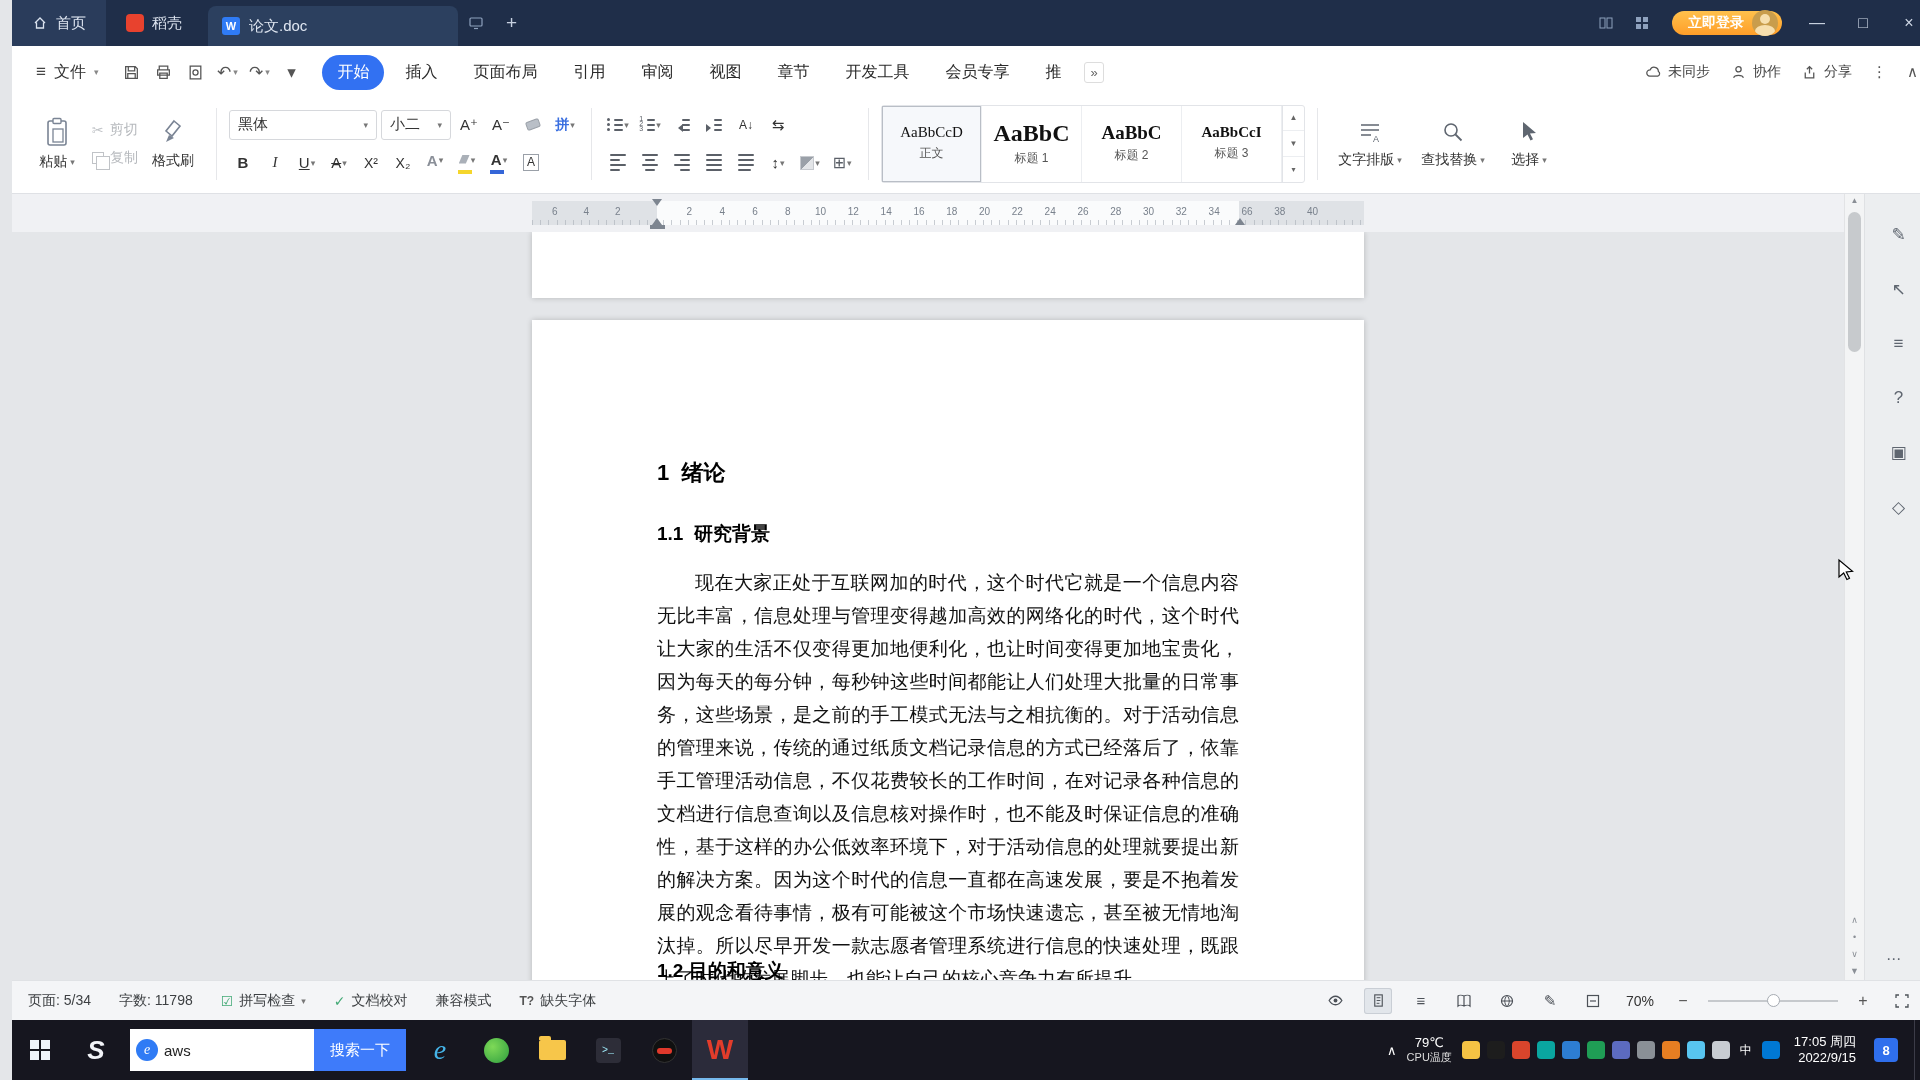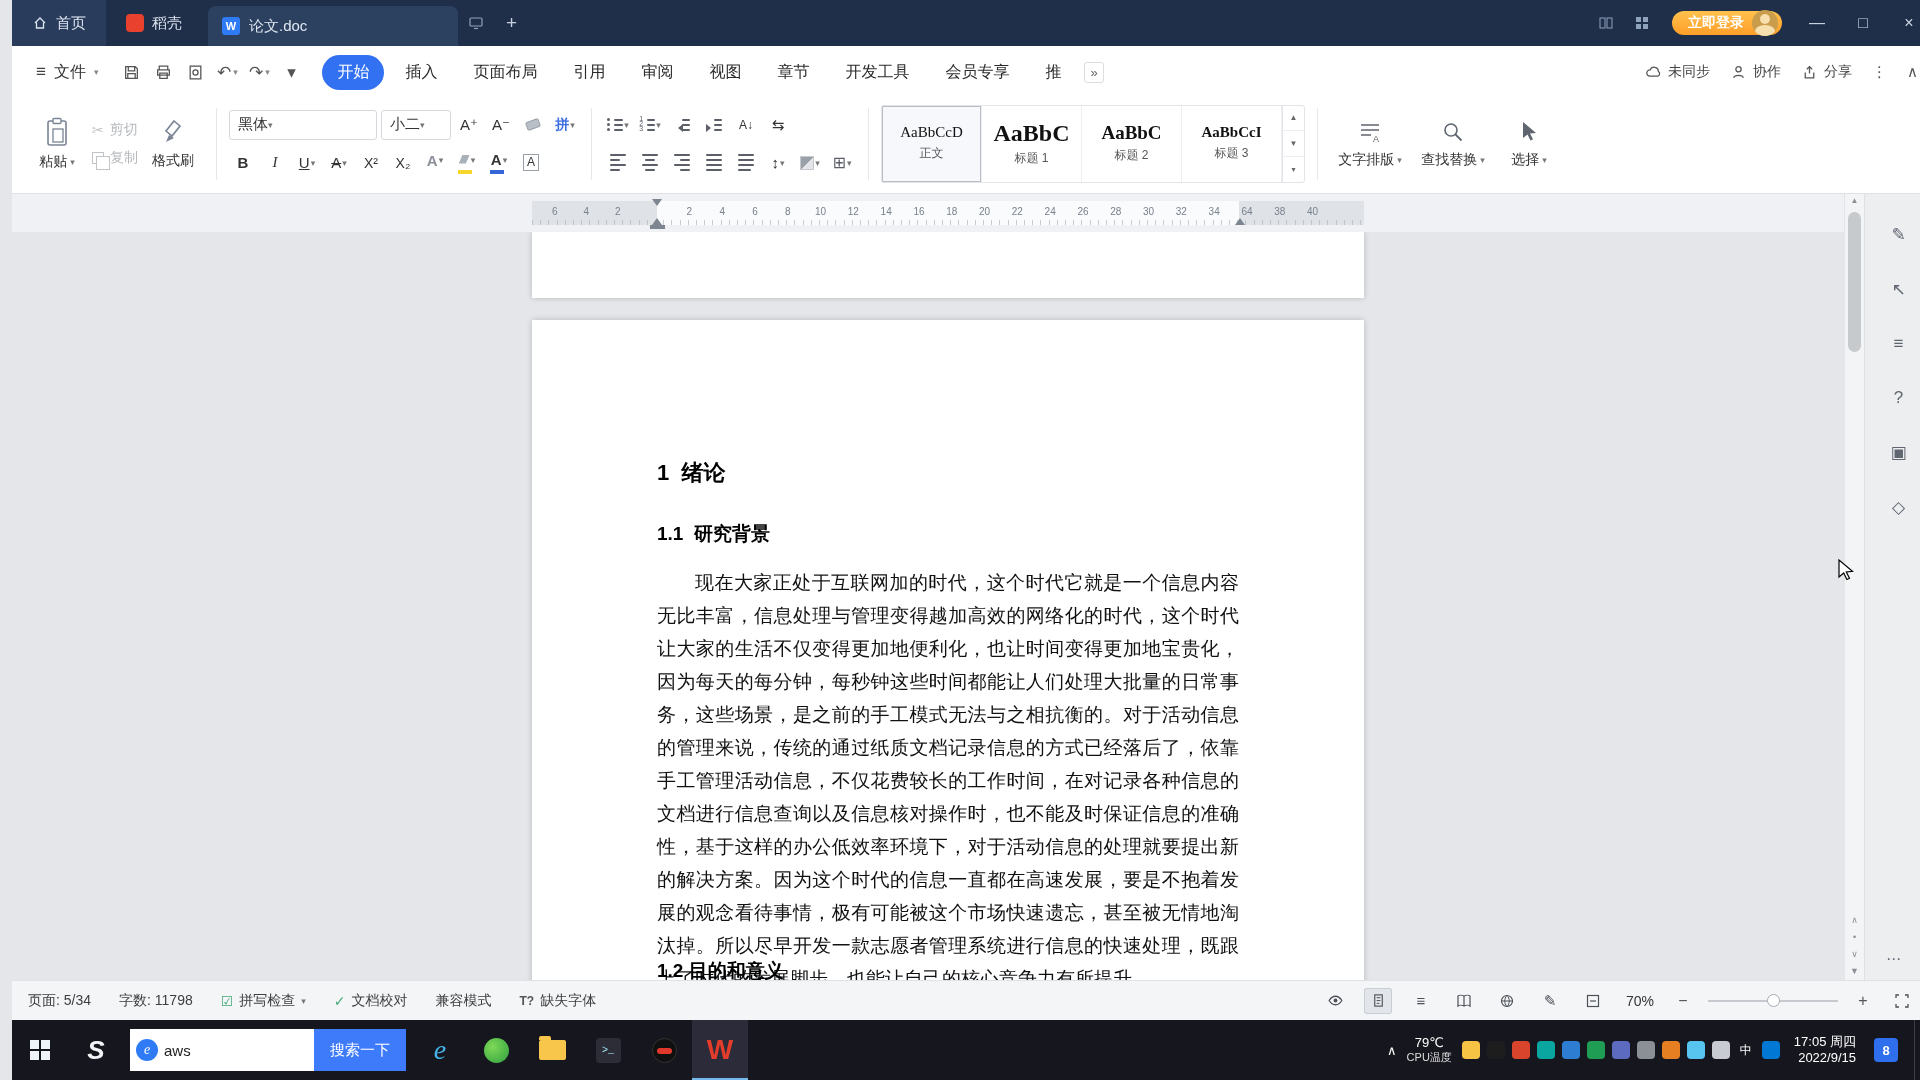--- a/index.html
+++ b/index.html
@@ -49,21 +49,21 @@
   .big-btn { width:62px; height:80px; display:flex; flex-direction:column; align-items:center; justify-content:center; gap:6px; border-radius:4px; }
   .big-lbl { font-size:14px; color:#333; display:flex; align-items:center; gap:3px; white-space:nowrap; }
   .caret { font-size:9px; color:#777; }
   .small-col { display:flex; flex-direction:column; gap:10px; justify-content:center; margin:0 4px; }
   .small-btn { display:flex; align-items:center; gap:6px; font-size:14px; color:#b6b9bd; white-space:nowrap; }
   .small-btn .dis-glyph { color:#c0c3c7; font-size:14px; }
   .copy-ic { width:12px; height:12px; border:1.2px solid #c0c3c7; position:relative; }
   .copy-ic::before { content:""; position:absolute; left:3px; top:3px; width:12px; height:12px; border:1.2px solid #c0c3c7; background:#fff; }
   .grp-col { display:flex; flex-direction:column; gap:6px; justify-content:center; }
   .r-row { display:flex; align-items:center; gap:4px; height:32px; }
-  .select { height:30px; border:1px solid #d6d8dc; border-radius:3px; background:#fff; display:flex; align-items:center; padding:0 8px; font-size:15px; color:#333; }
+  .select { height:30px; border:1px solid #d6d8dc; border-radius:3px; background:#fff; display:flex; align-items:center; justify-content:space-between; padding:0 8px; font-size:15px; color:#333; }
   .sel-font { width:148px; } .sel-size { width:70px; }
   .sq { min-width:28px; height:28px; display:flex; align-items:center; justify-content:center; font-size:15px; color:#333; border-radius:3px; gap:1px; position:relative; }
   .b { font-weight:bold; } .it { font-style:italic; font-family:"Liberation Serif",serif; }
   .supsub { font-size:14px; }
   .eff { color:#8a8f98; font-weight:bold; }
   .colbtn { padding-bottom:5px; }
   .bar { position:absolute; bottom:3px; left:5px; width:14px; height:4px; }
   .bar.yellow { background:#f5d62c; } .bar.blue { background:#3566d8; }
   .pen { width:11px; height:9px; background:#aab0b8; clip-path:polygon(0 100%,35% 0,100% 0,65% 100%); margin-bottom:2px; }
   .fcA { font-weight:bold; margin-bottom:2px; }
@@ -573,21 +573,21 @@
         <span class="r-num">16</span>
         <span class="r-num">18</span>
         <span class="r-num">20</span>
         <span class="r-num">22</span>
         <span class="r-num">24</span>
         <span class="r-num">26</span>
         <span class="r-num">28</span>
         <span class="r-num">30</span>
         <span class="r-num">32</span>
         <span class="r-num">34</span>
-        <span class="r-num">64</span>
+        <span class="r-num">66</span>
         <span class="r-num">38</span>
         <span class="r-num">40</span>
       </div>
     <span class="mk mk-first"></span>
     <span class="mk mk-left"></span>
     <span class="mk-box"></span>
     <span class="mk mk-right"></span>
   </div>
 
   <div class="docarea">

